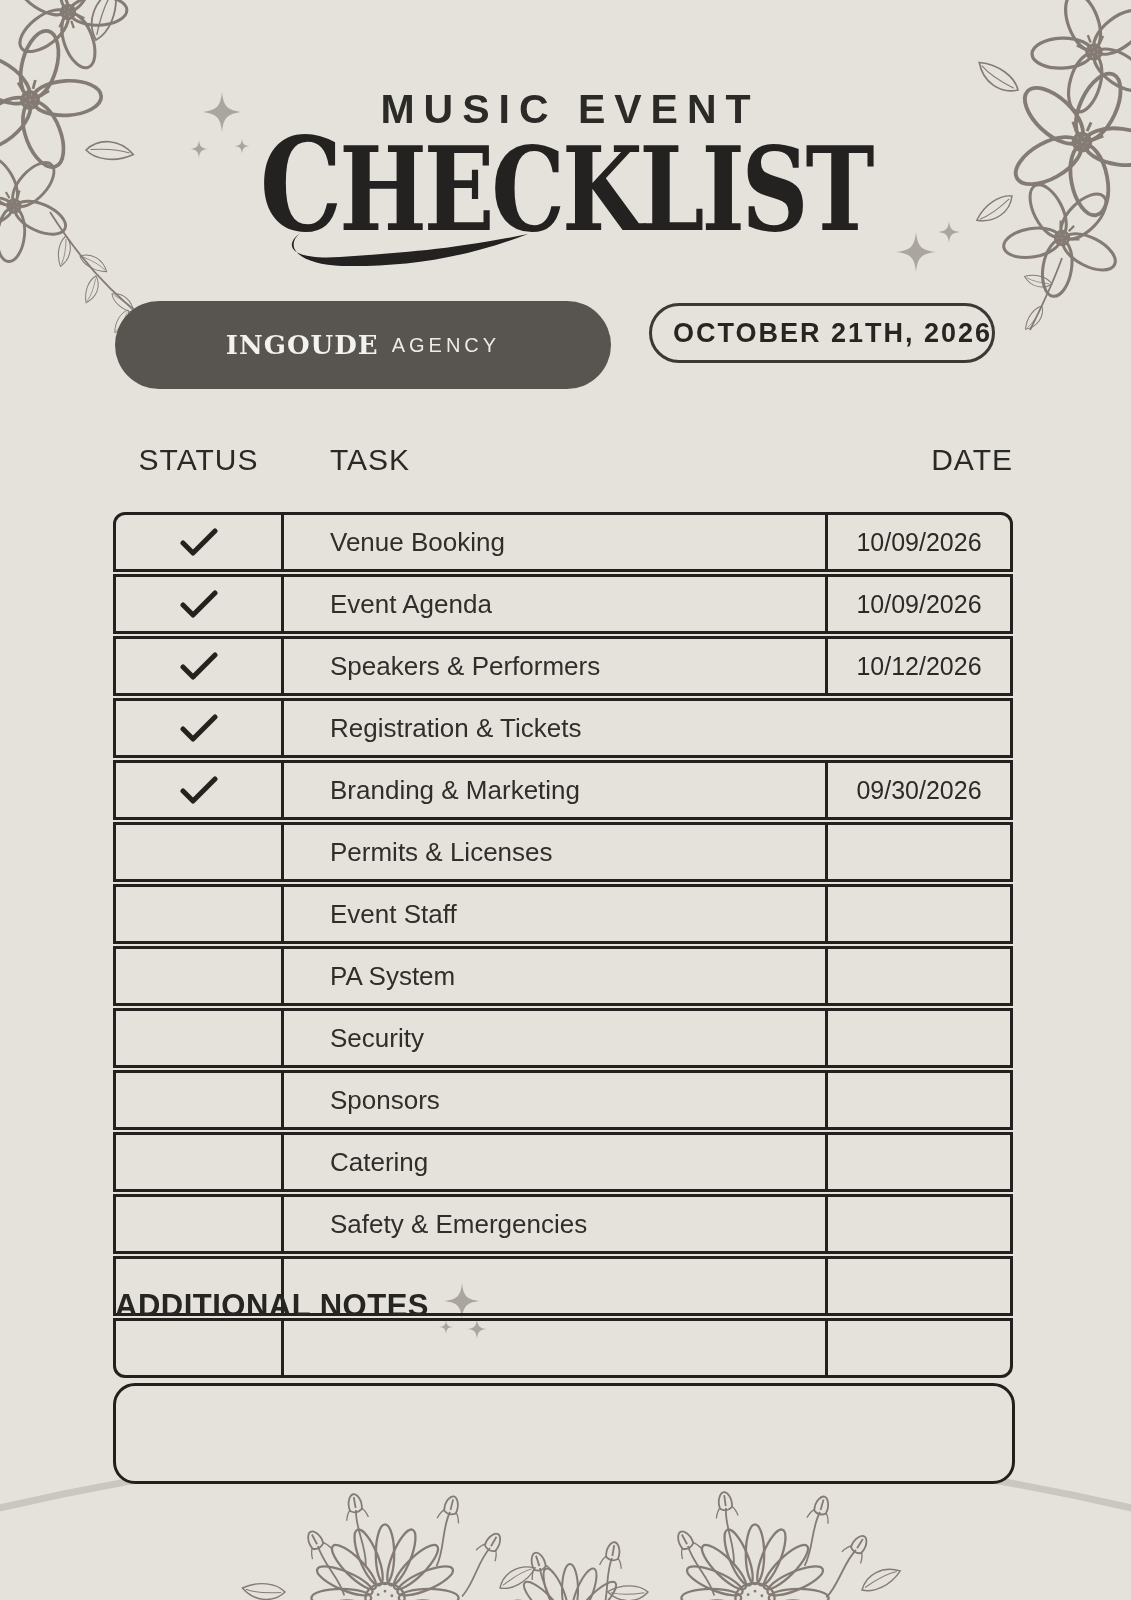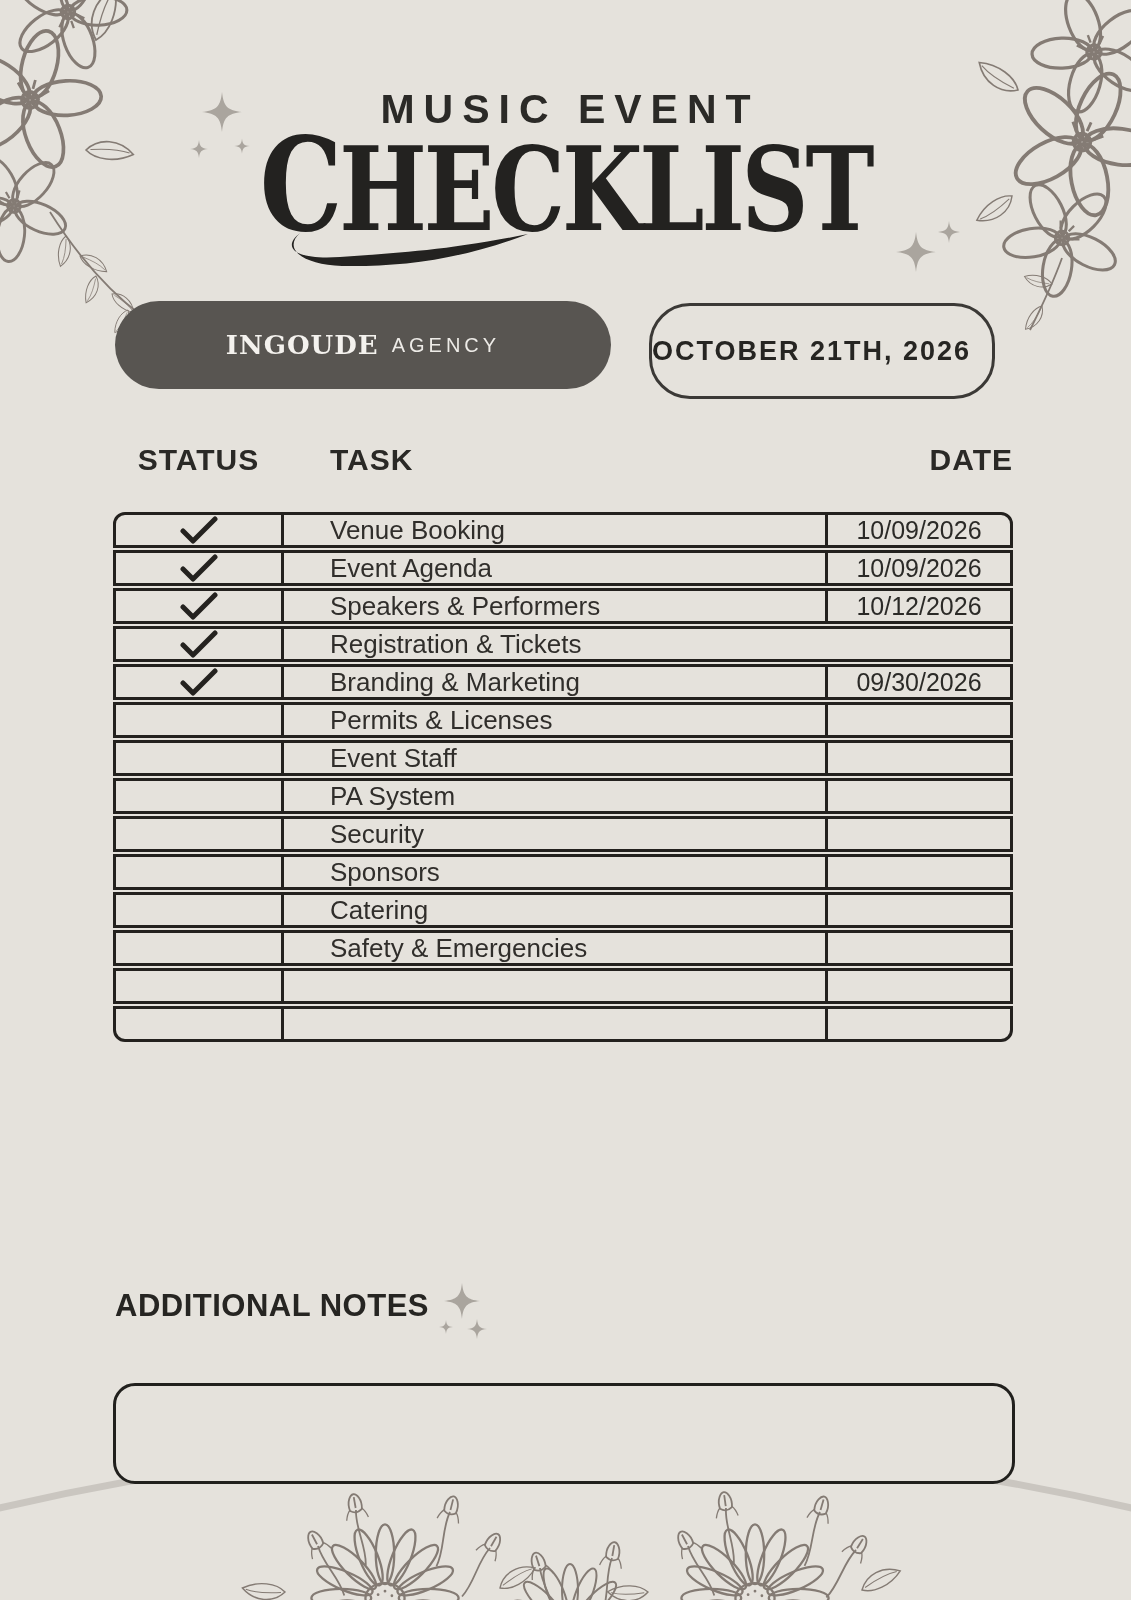--- a/index.html
+++ b/index.html
@@ -21,34 +21,34 @@
     font-family:"DejaVu Serif",serif;font-size:116px;line-height:1;font-weight:700;letter-spacing:-4px;
     color:#232220;transform:scaleX(.8);transform-origin:50% 0}
   .title-main .bigC{font-size:1.12em}
   .swash{position:absolute;left:288px;top:231px;z-index:2}
 
   
   .brand-pill{position:absolute;left:115px;top:301px;width:496px;height:88px;border-radius:44px;
     background:var(--pill-background);display:flex;align-items:center;justify-content:center;gap:13px;z-index:2}
   .brand-name{font-family:"DejaVu Serif",serif;font-size:26px;font-weight:700;color:var(--pill-text);letter-spacing:1px}
   .brand-suffix{font-size:20px;letter-spacing:4px;color:#edebe7}
-  .date-pill{position:absolute;left:649px;top:303px;width:346px;height:96px;border-radius:41px;
-    border:3px solid #3b3936;display:flex;align-items:center;justify-content:flex-start;z-index:2;
+  .date-pill{position:absolute;left:649px;top:303px;width:346px;height:60px;border-radius:41px;
+    border:3px solid #3b3936;display:flex;align-items:center;justify-content:flex-end;z-index:2;
     font-size:27px;font-weight:700;letter-spacing:2px;color:#262522}
 
   
   .col-headers{position:absolute;left:113px;top:443px;width:900px;display:flex;z-index:2;
-    font-size:30px;font-weight:700;letter-spacing:1px;color:#2a2926}
+    font-size:30px;font-weight:400;letter-spacing:1px;color:#2a2926}
   .col-headers .h-status{width:171px;text-align:center}
   .col-headers .h-task{flex:1;padding-left:46px}
   .col-headers .h-date{width:185px;text-align:right}
 
   
   .table{position:absolute;left:113px;top:512px;width:900px;display:flex;flex-direction:column;gap:2px;z-index:2}
-  .trow{display:flex;height:36px;border:3px solid var(--ink)}
+  .trow{display:flex;height:60px;border:3px solid var(--ink)}
   .trow:first-child{border-radius:12px 12px 0 0}
   .trow:last-child{border-radius:0 0 12px 12px}
   .cell{display:flex;align-items:center}
   .cell.status{width:168px;border-right:3px solid var(--ink);justify-content:center}
   .cell.task{flex:1;padding-left:46px}
   .cell.date{width:185px;border-left:3px solid var(--ink);justify-content:center}
   .task-text{font-size:26px;color:var(--text)}
   .date-text{font-size:25px;color:#2b2a27}
 
   

